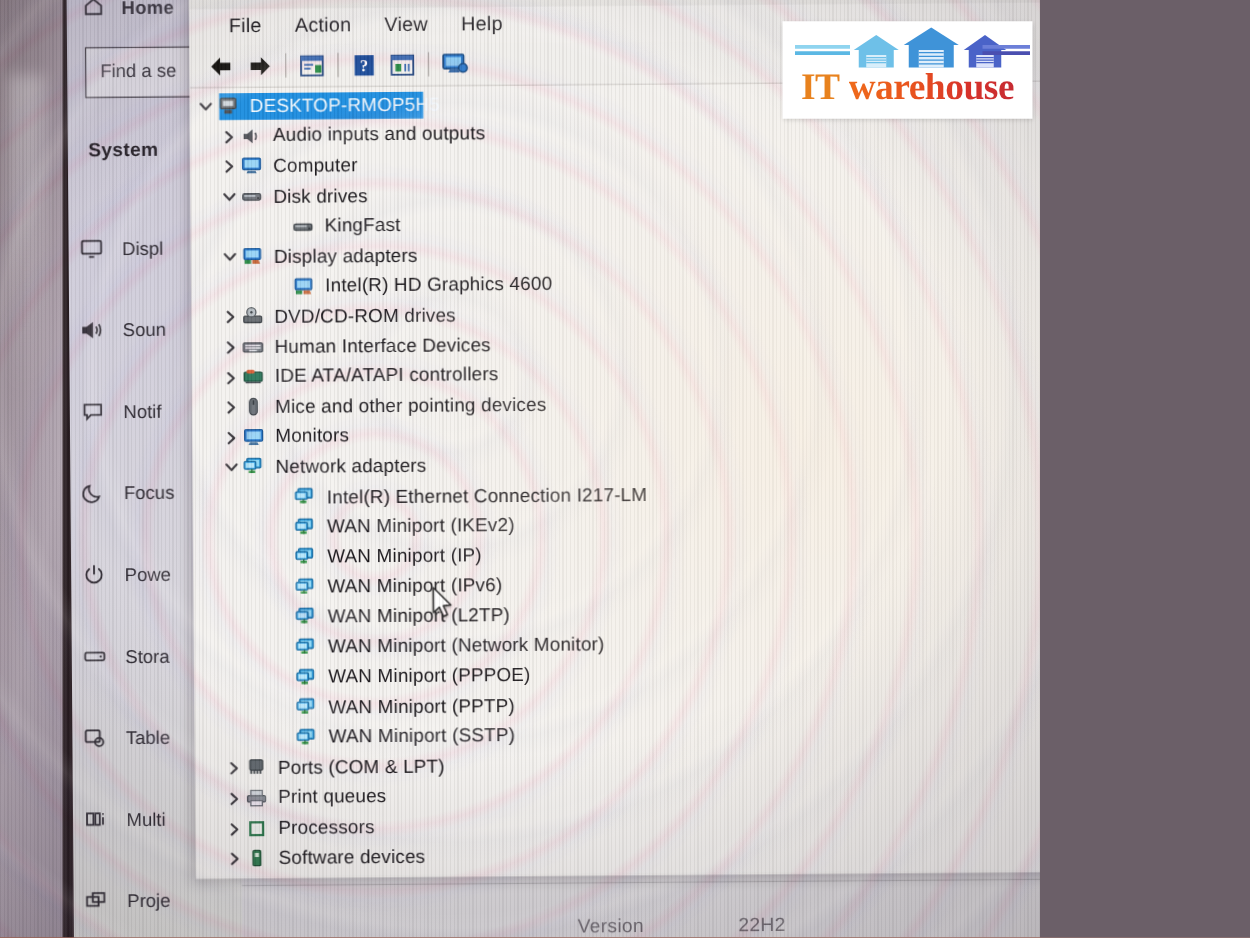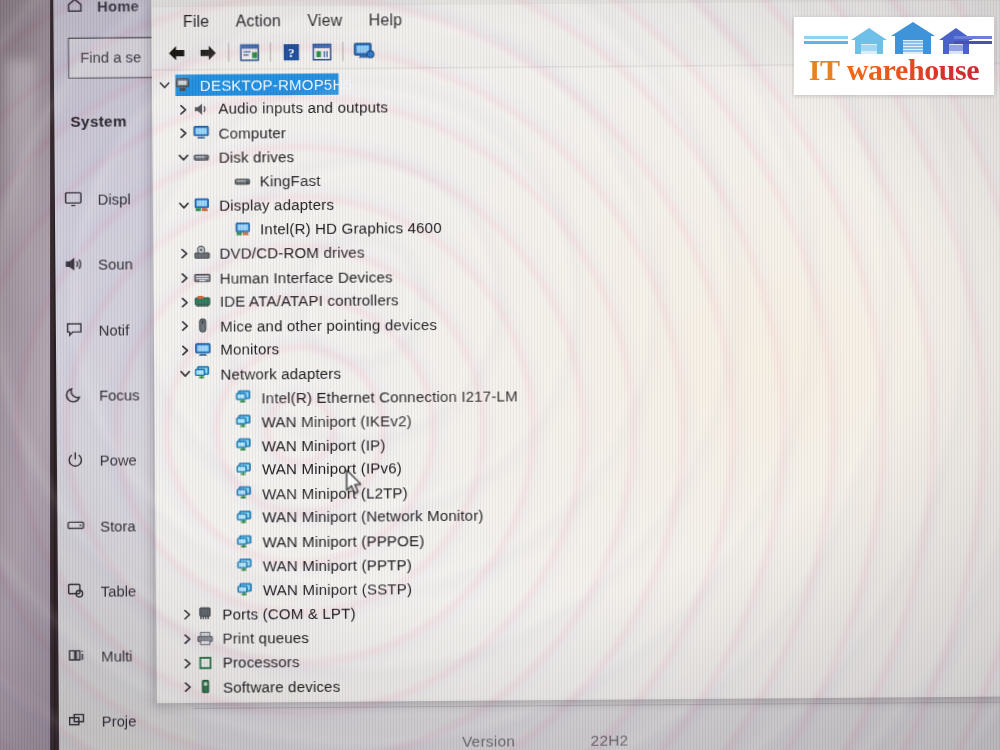--- a/index.html
+++ b/index.html
@@ -6,21 +6,21 @@
   html, body {
     width: 1000px; height: 750px;
     overflow: hidden;
     background: #6b5f68;
     font-family: "Liberation Sans", sans-serif;
   }
 
   
   #photo {
     position: relative;
-    width: 1000px; height: 750px;
+    width: 832px; height: 750px;
     overflow: hidden;
     background: #c2410c;
   }
 
   
   .bezel-outer {
     position: absolute; left: 0; top: 0; width: 56px; height: 750px;
     background: linear-gradient(100deg,#8d7f86 0%, #a396a0 35%, #b3a7b2 60%, #9f93a0 100%);
   }
   .bezel-gloss {

